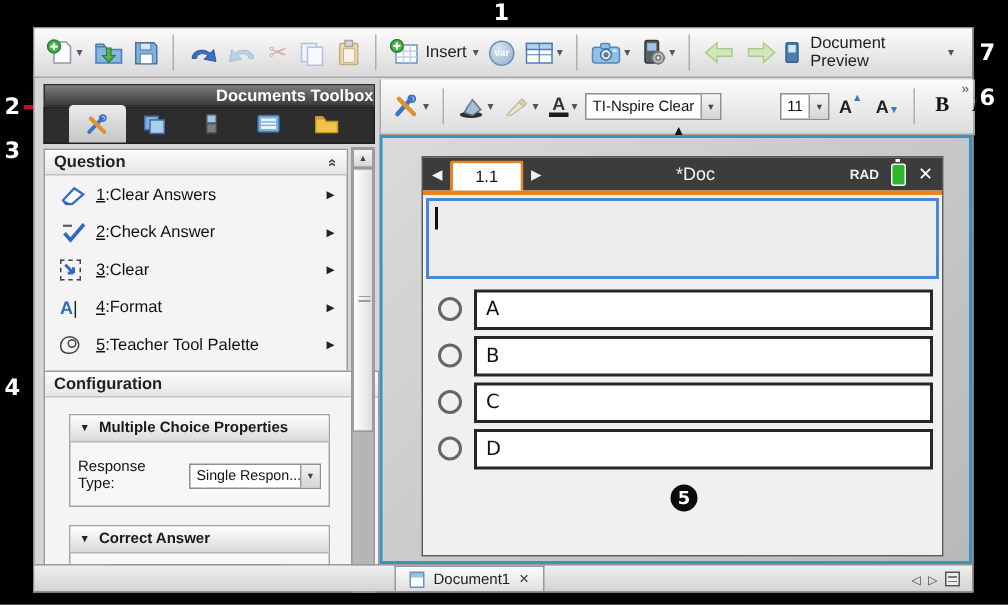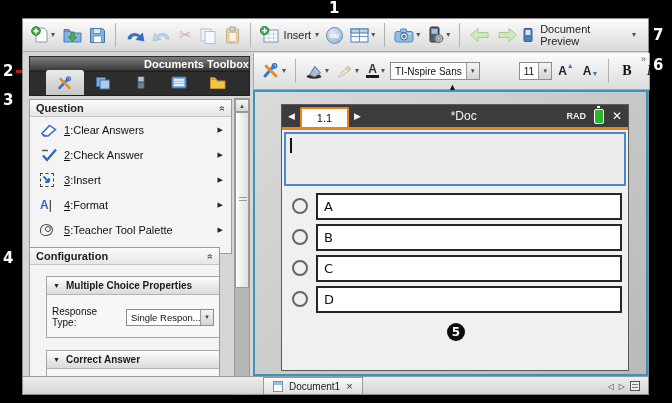--- a/index.html
+++ b/index.html
@@ -312,21 +312,21 @@
         <span class="caret">▾</span>
       </div>
       <div class="tbtn">
         <span class="txtcol">
           <span class="a">A</span>
           <span class="bar"></span>
         </span>
         <span class="caret">▾</span>
       </div>
       <div class="combo" style="width:108px;">
-        <span class="val" style="flex:1;">TI-Nspire Sans</span>
+        <span class="val" style="flex:1;">TI-Nspire Clear</span>
         <span class="btn">▾</span>
       </div>
       <div class="combo" style="width:36px;margin-left:36px;">
         <span class="val" style="flex:1;">11</span>
         <span class="btn">▾</span>
       </div>
       <div class="abtn">
         <span>A</span>
         <span class="up">▲</span>
       </div>
@@ -416,41 +416,41 @@
         <span class="arrow">▶</span>
       </div>
       <div class="qitem">
         <span class="ic">
             <span class="dashbox">
               <svg width="10" height="10" viewBox="0 0 10 10">
                 <path d="M1.5 1.5 7 7M7 7V3.2M7 7H3.2" stroke="#2f6bbf" stroke-width="2"></path>
               </svg>
             </span>
           </span>
-        <span><span class="accel">3</span><span>:Insert</span></span>
+        <span><span class="accel">3</span><span>:Clear</span></span>
         <span class="arrow">▶</span>
       </div>
       <div class="qitem">
         <span class="ic fmt-ic">
             <span>A</span>
             <span class="pipe">|</span>
           </span>
         <span><span class="accel">4</span><span>:Format</span></span>
         <span class="arrow">▶</span>
       </div>
       <div class="qitem">
         <span class="ic">
             <span class="pal"></span>
           </span>
         <span><span class="accel">5</span><span>:Teacher Tool Palette</span></span>
         <span class="arrow">▶</span>
       </div>
     </div>
 
-    <div class="panel" style="left:6px;top:228px;width:191px;height:147px;overflow:hidden;">
+    <div class="panel" style="left:6px;top:228px;width:224px;height:147px;overflow:hidden;">
       <div class="panel-head">
         <span>Configuration</span>
         <span class="collapse">»</span>
       </div>
       <div class="subbox" style="top:28px;height:62px;">
         <div class="subhead">
           <span class="tri">▼</span>
           <span>Multiple Choice Properties</span>
         </div>
         <div class="resprow">

